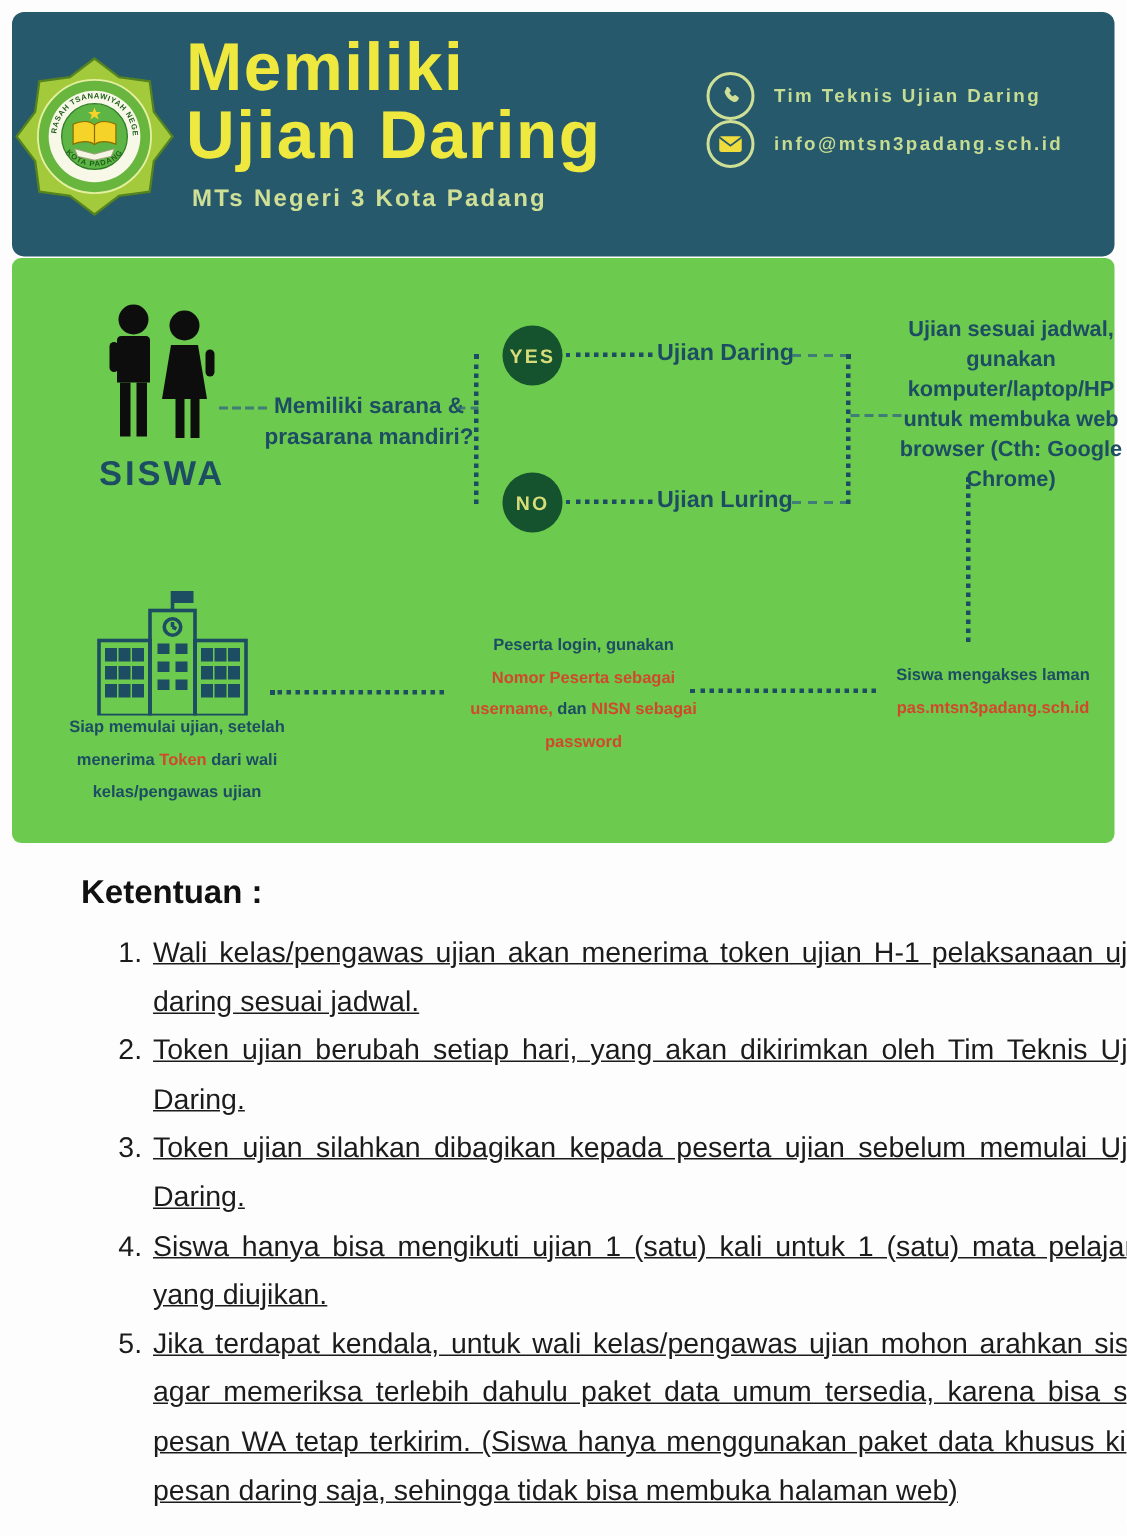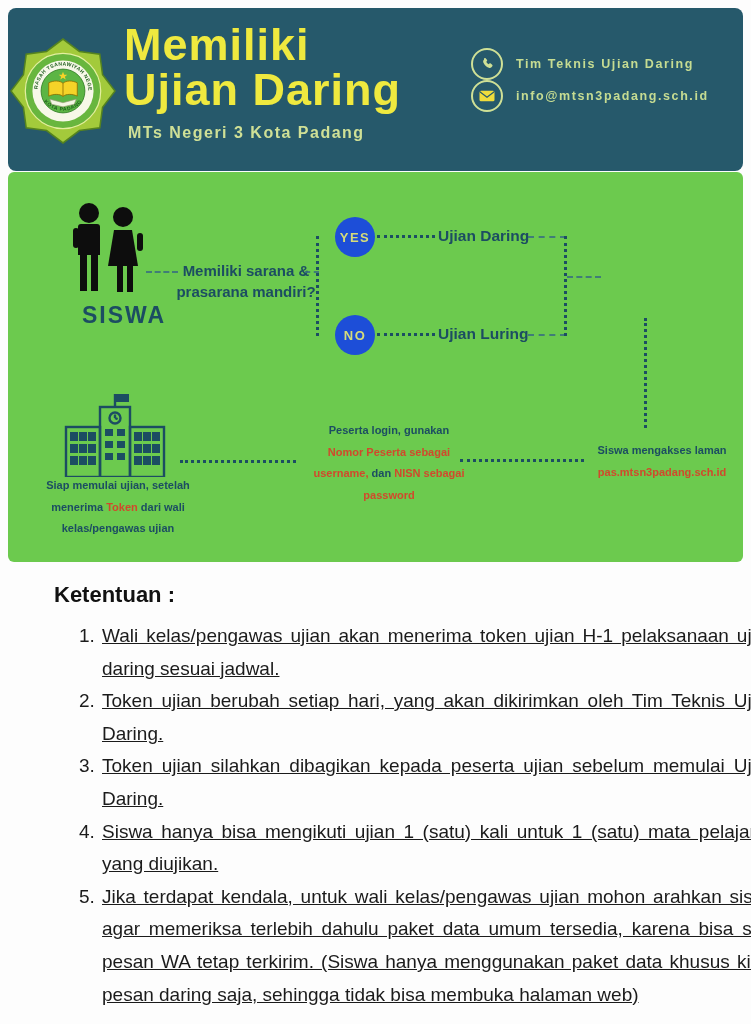--- a/index.html
+++ b/index.html
@@ -18,21 +18,21 @@
 
   
   .flow{position:absolute;left:8px;top:172px;width:735px;height:390px;background:#6cca4e;border-radius:6px;}
   .flow .abs{position:absolute;}
   .teal{color:#1c4d62;font-weight:700;}
   .hl{color:#d1492c;}
   .center{text-align:center;}
   .dot-h{border-top:3px dotted #1c4d62;height:0;}
   .dot-v{border-left:3px dotted #1c4d62;width:0;}
   .dash-h{border-top:2px dashed #39707f;height:0;opacity:.85;}
-  .badge{width:40px;height:40px;border-radius:50%;background:#1d4ed8;color:#d6dc7a;font-size:13px;font-weight:700;letter-spacing:1.5px;display:flex;align-items:center;justify-content:center;}
+  .badge{width:40px;height:40px;border-radius:50%;background:#14532d;color:#d6dc7a;font-size:13px;font-weight:700;letter-spacing:1.5px;display:flex;align-items:center;justify-content:center;}
   .siswa{font-size:23px;letter-spacing:2px;text-align:center;}
   .question{font-size:15px;line-height:21px;margin-top:22px;}
   .branch-label{font-size:15.5px;}
   .detail{font-size:14.5px;line-height:20px;}
   .caption{font-size:11px;line-height:21.5px;}
 
   
   .terms{position:absolute;left:0;top:578px;width:751px;color:#1b1b1b;padding-left:40px;}
   .terms h2{font-size:22px;font-weight:700;margin:4px 0 12px 14px;color:#111;}
   .terms ol{margin:0;padding:0 14px 0 60px;font-size:19px;line-height:32.6px;text-align:justify;text-decoration:underline;}
@@ -102,40 +102,41 @@
         <path d="M8,25 q0,-3 3,-3 h16 q3,0 3,3 v28 h-22 z"></path>
         <rect x="10" y="53" width="7" height="36"></rect>
         <rect x="21" y="53" width="7" height="36"></rect>
         <circle cx="53" cy="15" r="10"></circle>
         <rect x="67" y="31" width="6" height="18" rx="3"></rect>
         <path d="M44,28 h18 l6,36 h-30 z"></path>
         <rect x="47" y="64" width="6" height="26"></rect>
         <rect x="57" y="64" width="6" height="26"></rect>
       </g>
     </svg>
-    <div class="abs teal siswa" style="left:60px;top:130px;width:112px;">SISWA</div>
+    <div class="abs teal siswa" style="left:44px;top:130px;width:112px;">SISWA</div>
 
     <div class="abs dash-h" style="left:138px;top:99px;width:32px;"></div>
     <div class="abs teal question center" style="left:166px;top:66px;width:144px;">Memiliki sarana &amp; prasarana mandiri?</div>
     <div class="abs dash-h" style="left:297px;top:99px;width:14px;"></div>
     <div class="abs dot-v" style="left:308px;top:64px;height:100px;"></div>
 
     <div class="abs badge" style="left:327px;top:45px;">YES</div>
     <div class="abs badge" style="left:327px;top:143px;">NO</div>
     <div class="abs dot-h" style="left:369px;top:63px;width:58px;"></div>
     <div class="abs dot-h" style="left:369px;top:161px;width:58px;"></div>
 
     <div class="abs teal branch-label" style="left:430px;top:55px;">Ujian Daring</div>
     <div class="abs teal branch-label" style="left:430px;top:153px;">Ujian Luring</div>
 
     <div class="abs dash-h" style="left:520px;top:64px;width:38px;"></div>
     <div class="abs dash-h" style="left:520px;top:162px;width:38px;"></div>
     <div class="abs dot-v" style="left:556px;top:64px;height:100px;"></div>
     <div class="abs dash-h" style="left:559px;top:104px;width:34px;"></div>
 
+    <div class="abs teal detail center" style="left:588px;top:38px;width:156px;">Ujian sesuai jadwal, gunakan komputer/laptop/HP untuk membuka web browser (Cth: Google Chrome)</div>
     <div class="abs dot-v" style="left:636px;top:146px;height:110px;"></div>
 
     <svg class="abs" style="left:56px;top:219px;" width="102" height="86" viewBox="0 0 102 86">
       <g stroke="#1c4d62" stroke-width="2.4" fill="none">
         <line x1="51" y1="16" x2="51" y2="3"></line>
         <rect x="36" y="16" width="30" height="70"></rect>
         <circle cx="51" cy="27" r="5.5"></circle>
         <path d="M51,27 l0,-3.4 M51,27 l2.6,1.2"></path>
         <rect x="2" y="36" width="34" height="50"></rect>
         <rect x="66" y="36" width="34" height="50"></rect>

